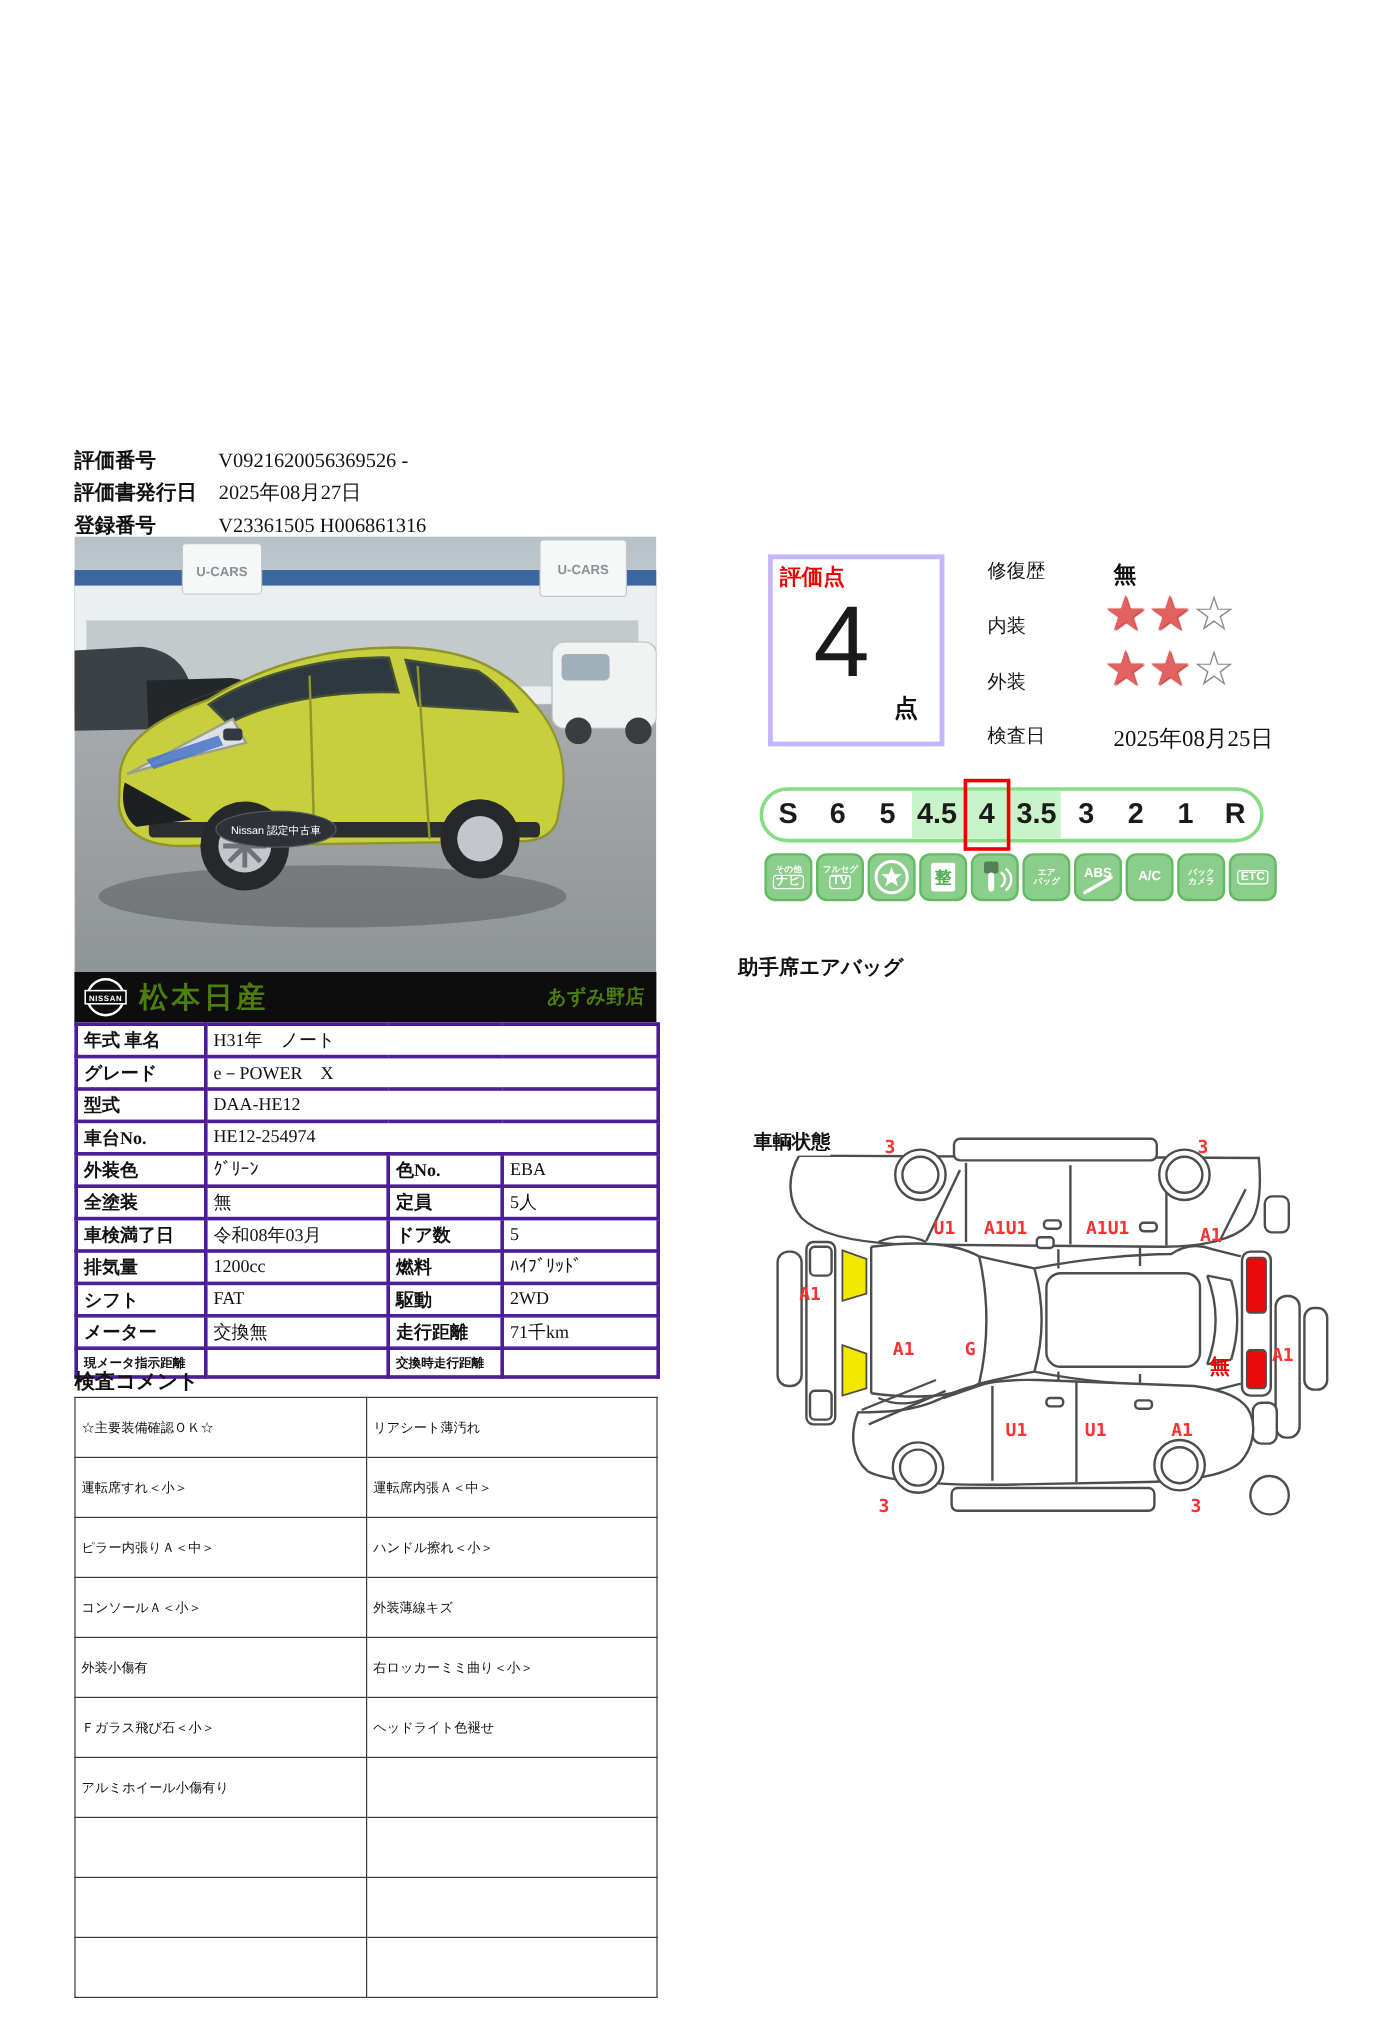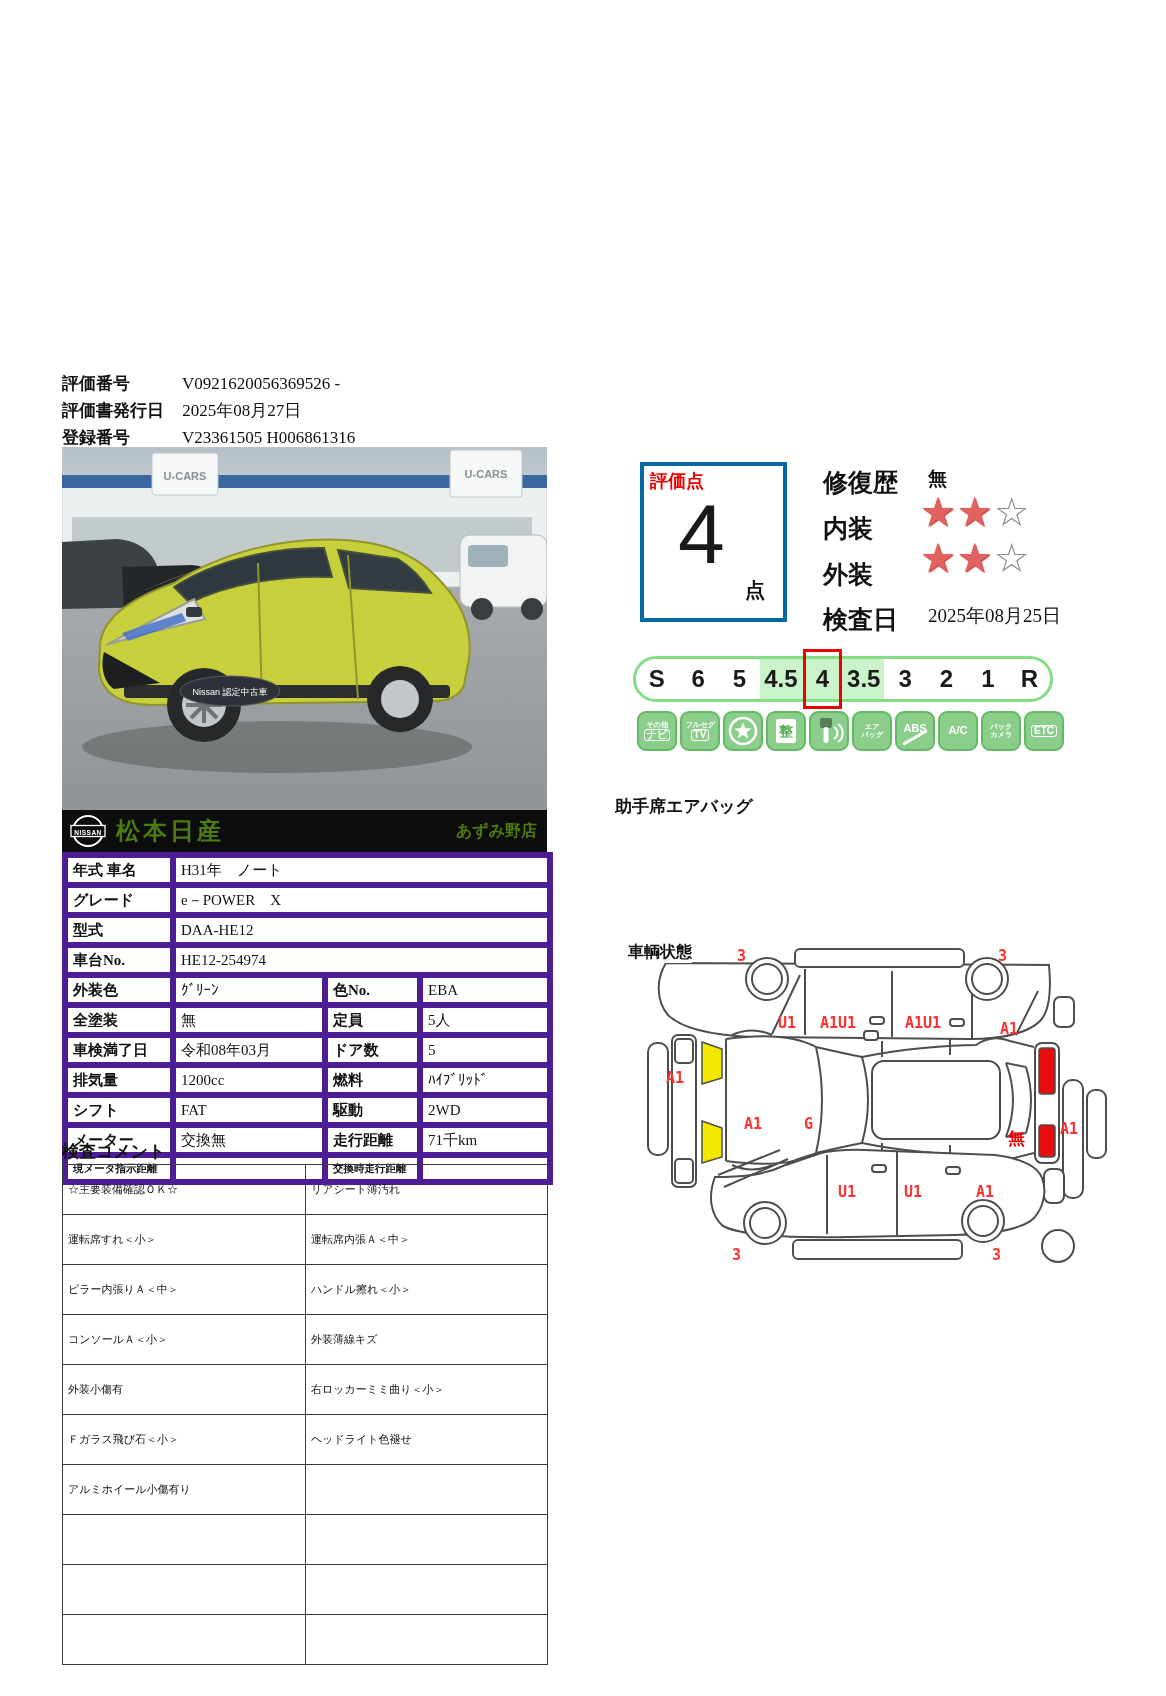--- a/index.html
+++ b/index.html
@@ -7,34 +7,34 @@
   
   .hdr-row{position:absolute;left:62px;font-size:17px;white-space:nowrap;}
   .hdr-row .lbl{display:inline-block;width:116px;font-weight:bold;}
   
   .banner{position:absolute;left:62px;top:810px;width:485px;height:42px;background:#0d0d0d;color:#4d7c0f;display:flex;align-items:center;padding:0;box-sizing:border-box;}
   .banner .dealer{font-family:"Liberation Sans","DejaVu Sans",sans-serif;font-weight:bold;font-size:24px;letter-spacing:3px;margin-left:10px;}
   .banner .branch{margin-left:auto;margin-right:10px;font-size:16px;font-weight:bold;font-family:"Liberation Sans","DejaVu Sans",sans-serif;}
   
   table{border-collapse:collapse;}
   .spec{position:absolute;left:62px;top:852px;width:485px;table-layout:fixed;}
-  .spec td{border:6px solid #4c1d95;font-size:15px;height:24px;padding:0 5px;overflow:hidden;white-space:nowrap;margin-left:32px;}
+  .spec td{border:3px solid #4c1d95;font-size:15px;height:24px;padding:0 5px;overflow:hidden;white-space:nowrap;margin-left:32px;}
   .spec td.l{font-weight:bold;}
   .spec tr.small td{font-size:10.5px;height:21px;}
   
   .cmt-title{position:absolute;left:62px;top:1140px;font-weight:bold;font-size:17px;}
   .cmt{position:absolute;left:62px;top:1164px;width:485px;table-layout:fixed;}
   .cmt td{border:1px solid #3a3a3a;font-size:11px;font-weight:normal;height:25px;padding:12px 5px;white-space:nowrap;overflow:hidden;}
   
-  .scorebox{position:absolute;left:640px;top:462px;width:147px;height:160px;border:4px solid #0369a1;box-sizing:border-box;}
+  .scorebox{position:absolute;left:640px;top:462px;width:147px;height:160px;border:4px solid #c4b5fd;box-sizing:border-box;}
   .scorebox .cap{position:absolute;left:6px;top:3px;color:#ee0000;font-weight:bold;font-size:18px;}
   .scorebox .num{position:absolute;left:34px;top:22px;font-family:"Liberation Sans","DejaVu Sans",sans-serif;font-size:84px;line-height:1.1;color:#1a1a1a;}
   .scorebox .unit{position:absolute;right:18px;bottom:14px;font-weight:bold;font-size:20px;}
   
-  .r-lbl{position:absolute;left:823px;font-weight:bold;font-size:25px;white-space:nowrap;}
+  .r-lbl{position:absolute;left:823px;font-weight:normal;font-size:16px;white-space:nowrap;}
   .r-val{position:absolute;left:928px;font-size:19px;font-weight:bold;white-space:nowrap;}
   .stars{position:absolute;left:920px;font-family:"DejaVu Sans",sans-serif;font-size:40px;letter-spacing:1px;line-height:1;white-space:nowrap;}
   .stars .f{color:#e2625f;text-shadow:0 0 1px #a83432, 1px 1px 1px #c44;}
   .stars .e{color:#8a8a8a;}
   
   .pill{position:absolute;left:633px;top:656px;width:420px;height:46px;border:3px solid #86dd86;border-radius:26px;display:flex;box-sizing:border-box;font-family:"Liberation Sans","DejaVu Sans",sans-serif;font-weight:bold;font-size:24px;color:#1a1a1a;}
   .pill .cell{flex:1 1 0;display:flex;align-items:center;justify-content:center;position:relative;}
   .pill .hl{background:#c9f3c9;}
   .pill .sel::after{content:"";position:absolute;left:1px;right:1px;top:-10px;bottom:-10px;border:3px solid #ee0000;}
   

